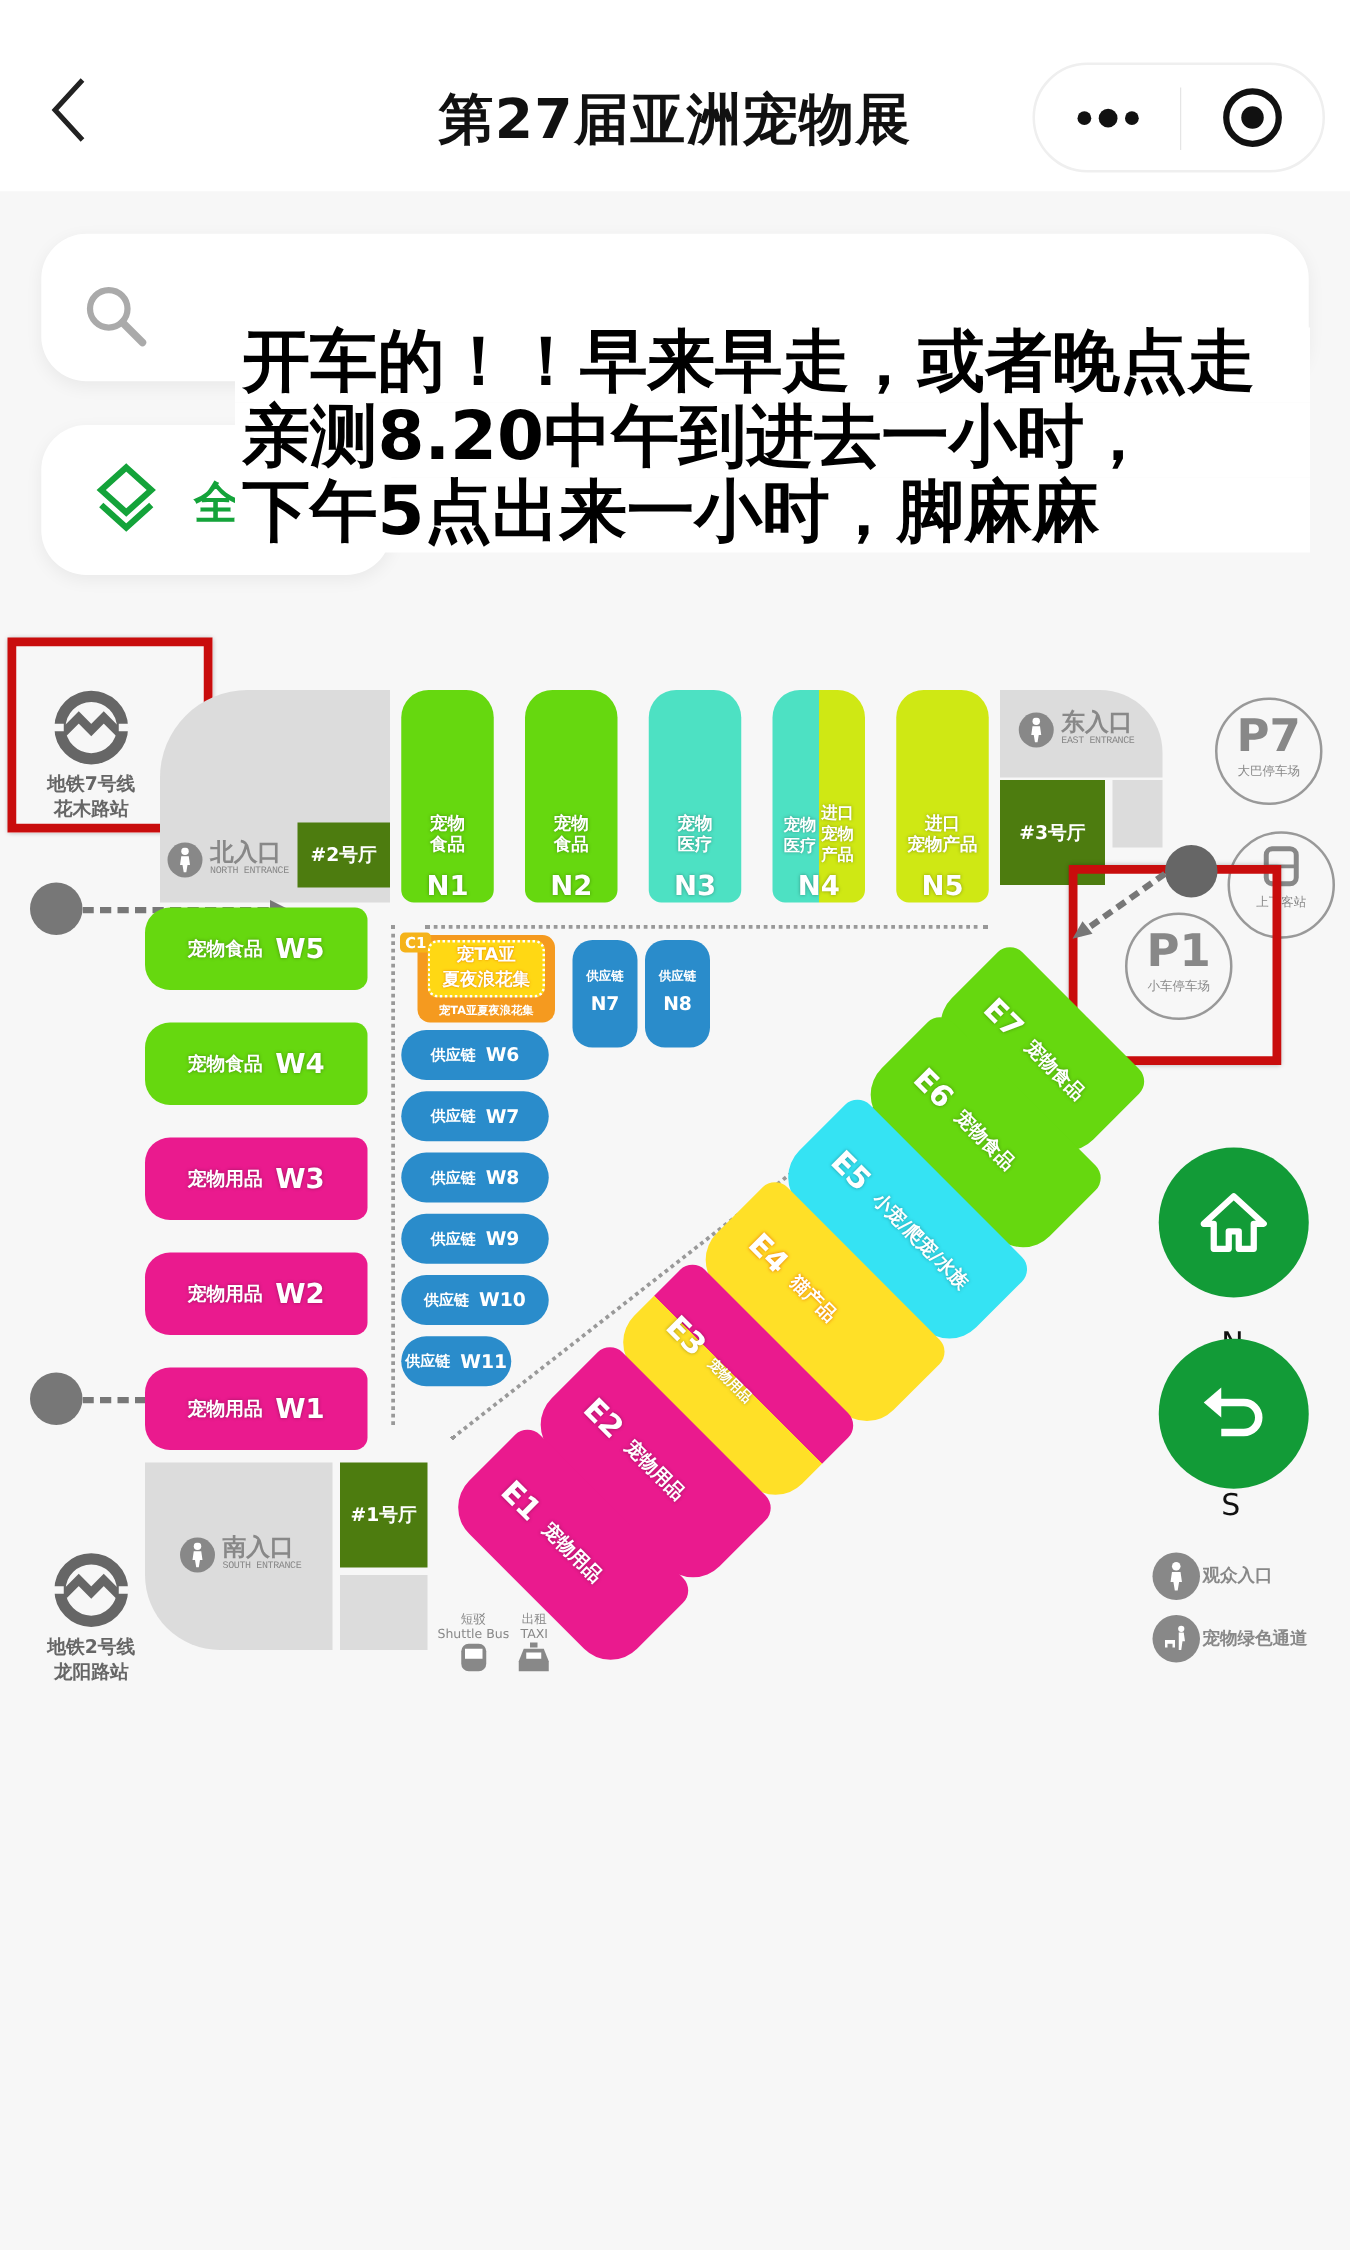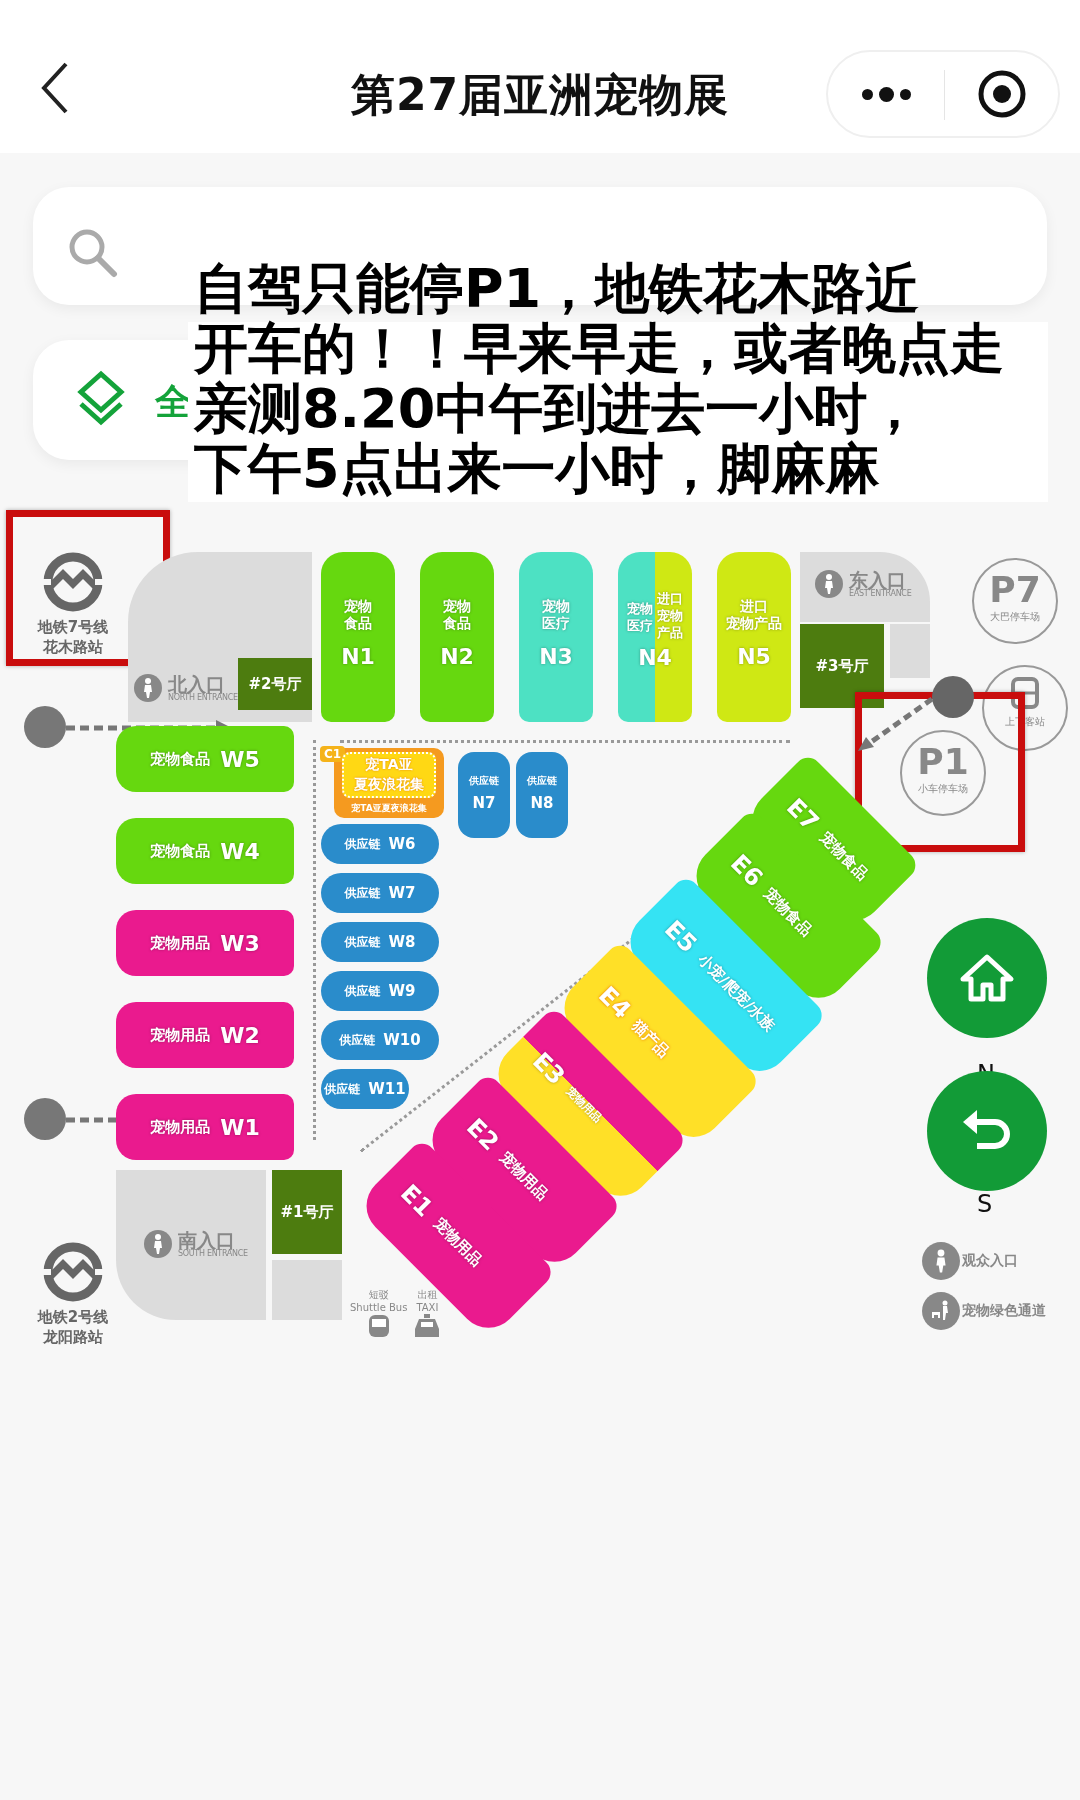--- a/index.html
+++ b/index.html
@@ -32,26 +32,26 @@
   .note .line { display: block; height: 60px; background: #fff; padding-left: 6px; white-space: nowrap; }
   .note .line.first { background: transparent; }
 
   
   .map { position: absolute; left: 0; top: 490px; width: 1080px; height: 880px; }
   .red-box { position: absolute; border: 7px solid #c90d0d; box-shadow: 0 0 4px rgba(0,0,0,0.3); pointer-events: none; }
 
   .metro { position: absolute; text-align: center; color: #666; font-size: 15px; font-weight: bold; line-height: 20px; }
   .grey-block { position: absolute; background: #dcdcdc; }
   .grey-dark { position: absolute; background: #4d7c0f; color: #fff; font-size: 15px; font-weight: bold; display: flex; align-items: center; justify-content: center; }
-  .entrance { position: absolute; display: flex; align-items: center; gap: 6px; color: #888; }
+  .entrance { position: absolute; display: flex; gap: 6px; color: #888; font-family: Liberation Mono, monospace; }
   .entrance .zh { font-size: 19px; font-weight: bold; line-height: 18px; }
   .entrance .en { font-size: 8px; letter-spacing: -0.3px; }
   .ped { width: 28px; height: 28px; border-radius: 50%; background: #888; display: flex; align-items: center; justify-content: center; }
 
-  .hall-n { position: absolute; top: 62px; width: 74px; height: 170px; border-radius: 22px 22px 10px 10px; display: flex; flex-direction: column; align-items: center; color: #fff; font-weight: bold; text-shadow: 0 0 3px rgba(0,0,0,0.35); }
+  .hall-n { position: absolute; top: 62px; width: 74px; height: 170px; border-radius: 22px 22px 10px 10px; display: flex; flex-direction: column; align-items: center; color: #fff; font-weight: bold; text-shadow: 0 0 3px rgba(0,0,0,0.35); justify-content: flex-end; }
   .hall-n .cat { margin-top: 46px; font-size: 14px; line-height: 17px; text-align: center; }
   .hall-n .code { margin-top: 12px; font-size: 22px; }
 
   .hall-w { position: absolute; left: 116px; width: 178px; height: 66px; border-radius: 20px 10px 10px 20px; display: flex; align-items: center; justify-content: center; gap: 10px; color: #fff; font-weight: bold; text-shadow: 0 0 3px rgba(0,0,0,0.35); }
   .hall-w .cat { font-size: 15px; }
   .hall-w .code { font-size: 22px; }
 
   .supply { position: absolute; left: 321px; width: 118px; height: 40px; background: #2a8ccb; border-radius: 20px; color: #fff; font-weight: bold; display: flex; align-items: center; justify-content: center; gap: 8px; }
   .supply .cat { font-size: 12px; }
   .supply .code { font-size: 15px; }
@@ -117,21 +117,20 @@
 
   <div class="filter-card">
     <svg class="layers" width="56" height="56" viewBox="0 0 56 56">
         <polygon points="28,4 48,22 28,40 8,22" fill="none" stroke="#14a33a" stroke-width="5"></polygon>
         <polyline points="8,34 28,52 48,34" fill="none" stroke="#14a33a" stroke-width="5"></polyline>
       </svg>
     <span class="label">全</span>
   </div>
 
   <div class="note">
-    <span class="line first">自驾只能停P1，地铁花木路近</span>
     <span class="line">开车的！！早来早走，或者晚点走</span>
     <span class="line">亲测8.20中午到进去一小时，</span>
     <span class="line">下午5点出来一小时，脚麻麻</span>
   </div>
 
   <div class="map">
 
     <div class="metro" style="left:28px;top:62px;width:90px;">
       <svg width="60" height="60" viewBox="0 0 60 60">
           <circle cx="30" cy="30" r="25" fill="none" stroke="#666" stroke-width="9"></circle>

